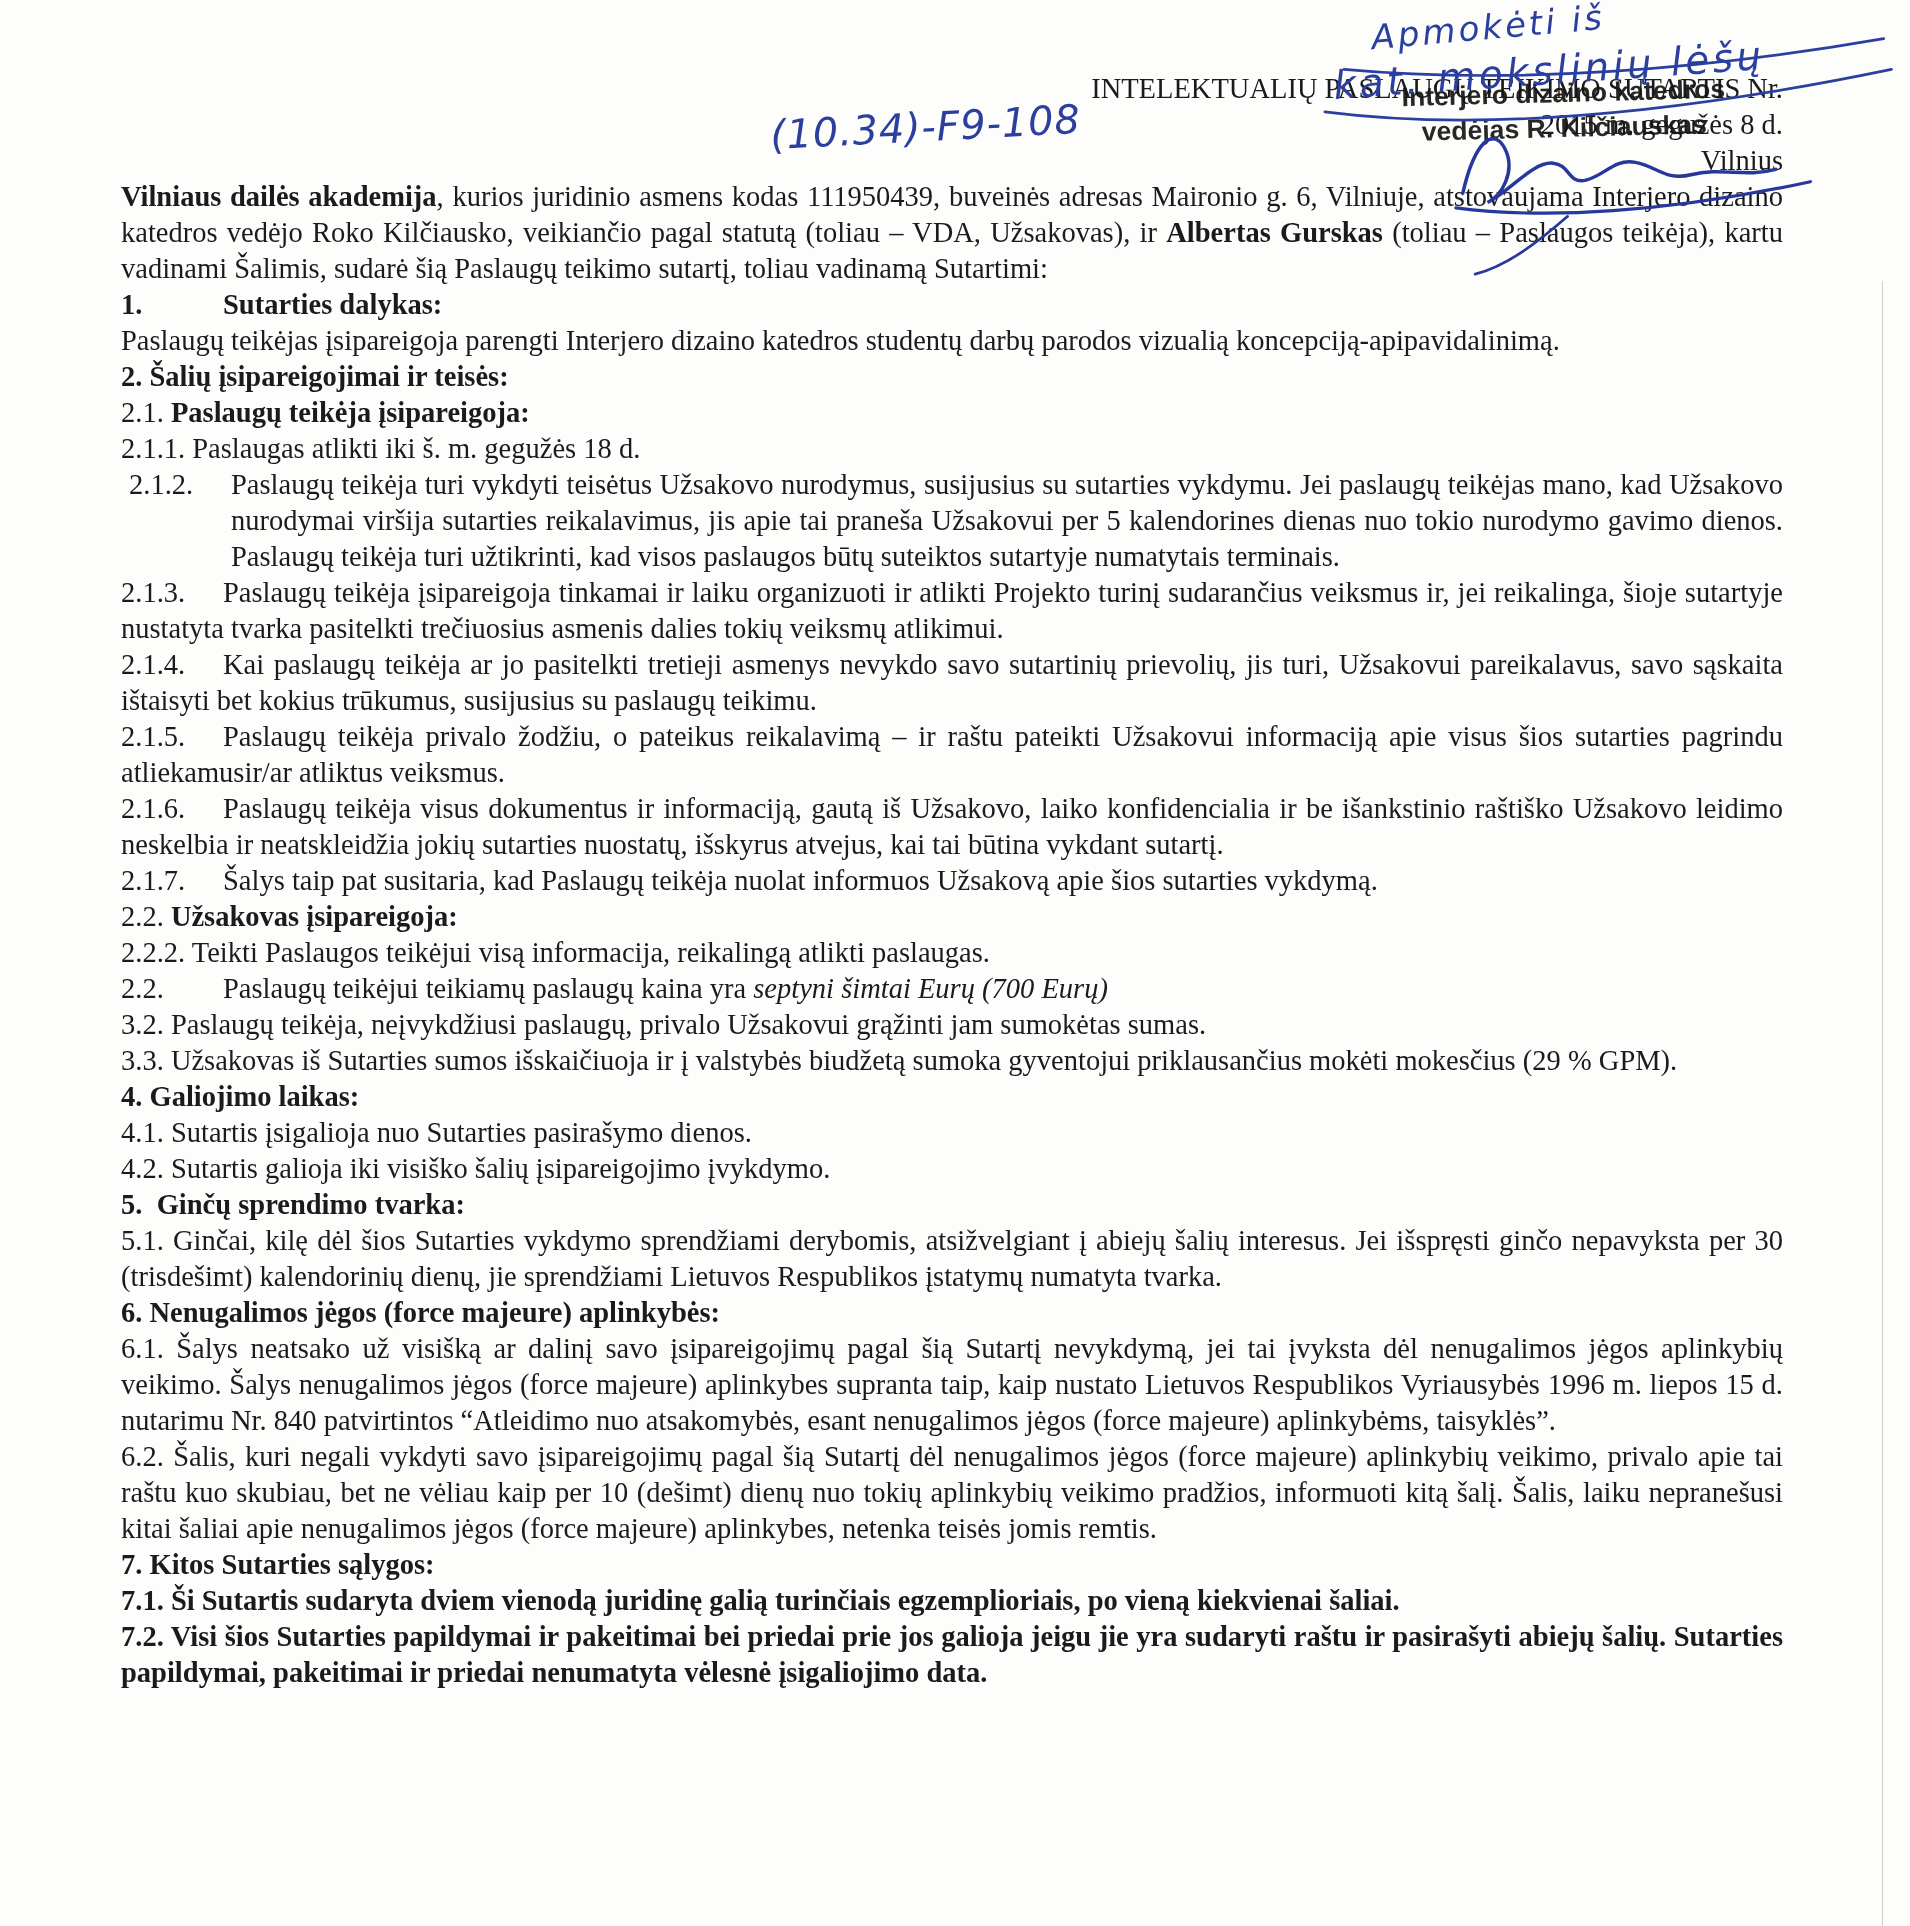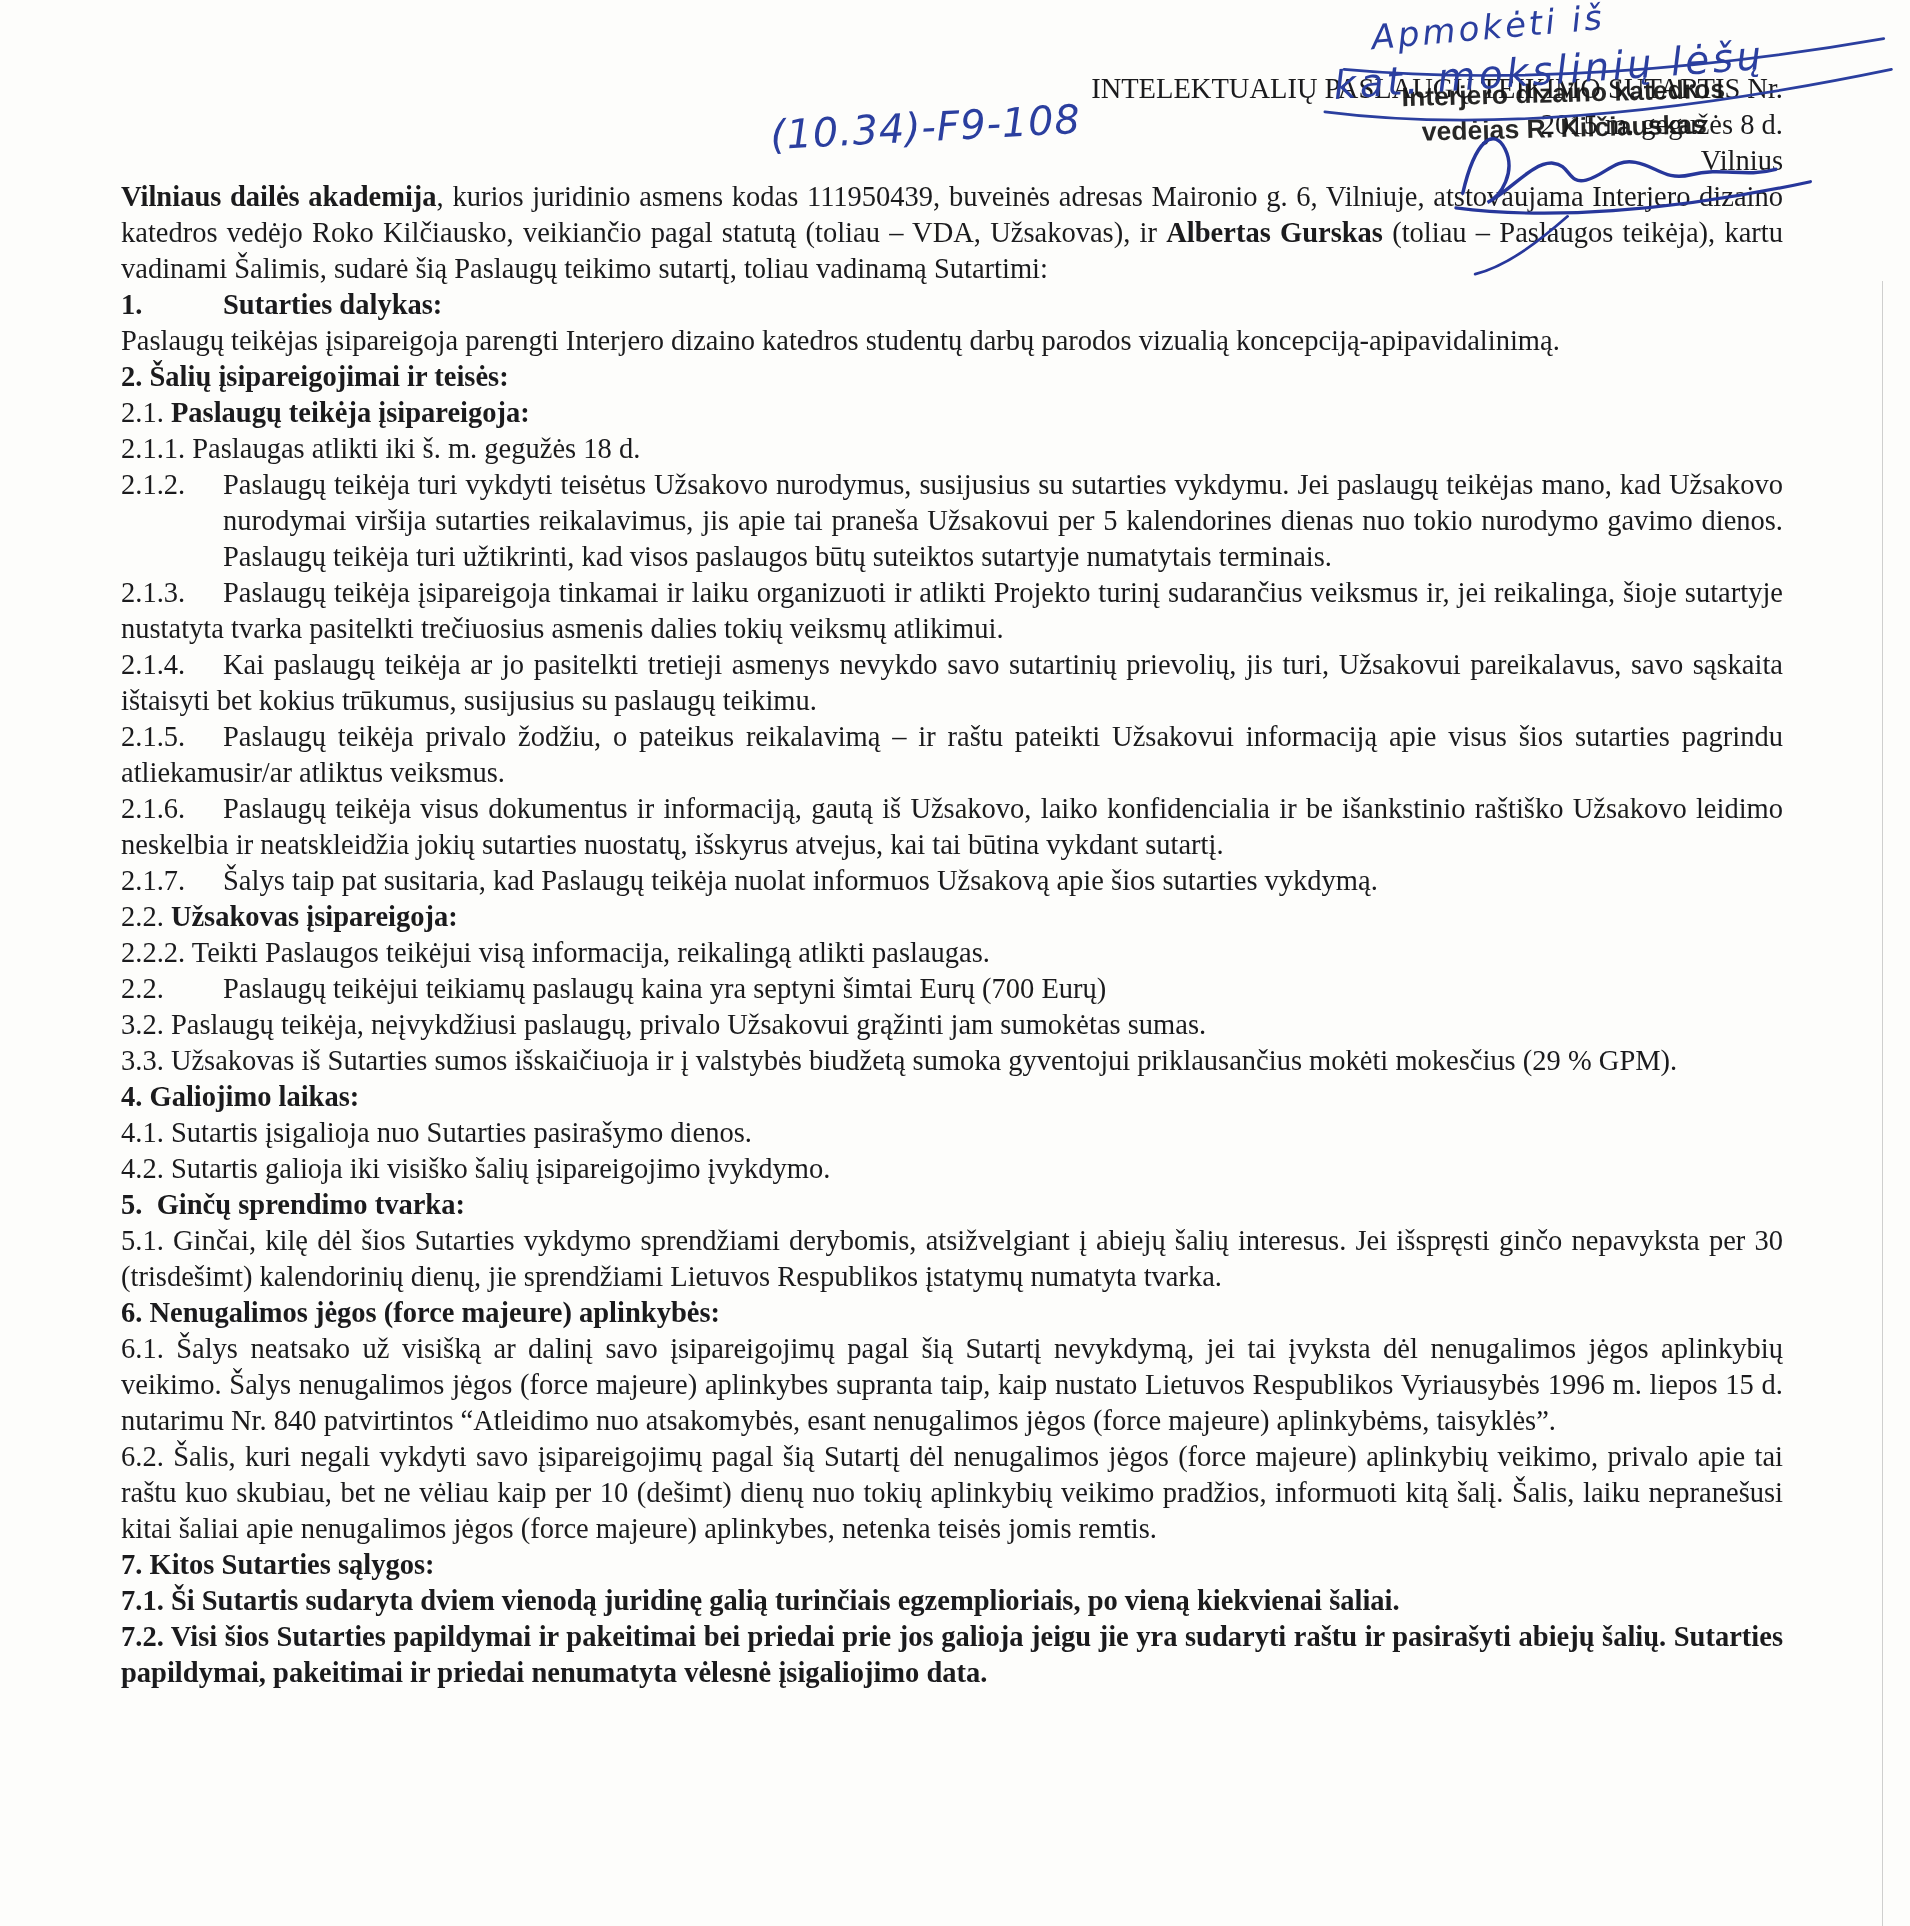--- a/index.html
+++ b/index.html
@@ -1,23 +1,23 @@
 <!DOCTYPE html>
 <html style="font-size:6.2px"><head>
 <meta charset="utf-8">
 <style>
   html,body{margin:0;padding:0;background:#d9d9d9;}
   .page{position:relative;width:1911px;height:2702px;background:#fdfdfb;overflow:hidden;
         font-family:"Liberation Serif",serif;font-size:28.5px;line-height:36px;color:#1b1b1d;}
   .content{position:absolute;left:121px;top:71px;width:1662px;}
   .center{text-align:right;}
   .b{font-weight:bold;}
-  .i{}
+  .i{font-style:italic;}
   .para{text-align:justify;}
-  .para.hang{display:flex;}
+  .para.hang{display:flex;margin-left:8px;}
   .num-col{flex:0 0 102px;}
   .hang-body{flex:1;text-align:justify;}
   .num-gap{display:inline-block;min-width:102px;}
 
   
   .hw{position:absolute;color:#2b3f9f;font-family:"DejaVu Sans",sans-serif;font-style:italic;white-space:nowrap;z-index:6;}
   .hw1{left:1371px;top:8.5px;font-size:34px;letter-spacing:3.1px;transform:rotate(-5deg);}
   .hw2{left:1333px;top:53px;font-size:39px;letter-spacing:3.5px;transform:rotate(-4deg);}
   .regnum{left:770px;top:109px;font-size:40px;letter-spacing:0.8px;transform:rotate(-3deg);}
   .stamp{position:absolute;color:#151515;font-family:"Liberation Sans",sans-serif;font-weight:bold;

